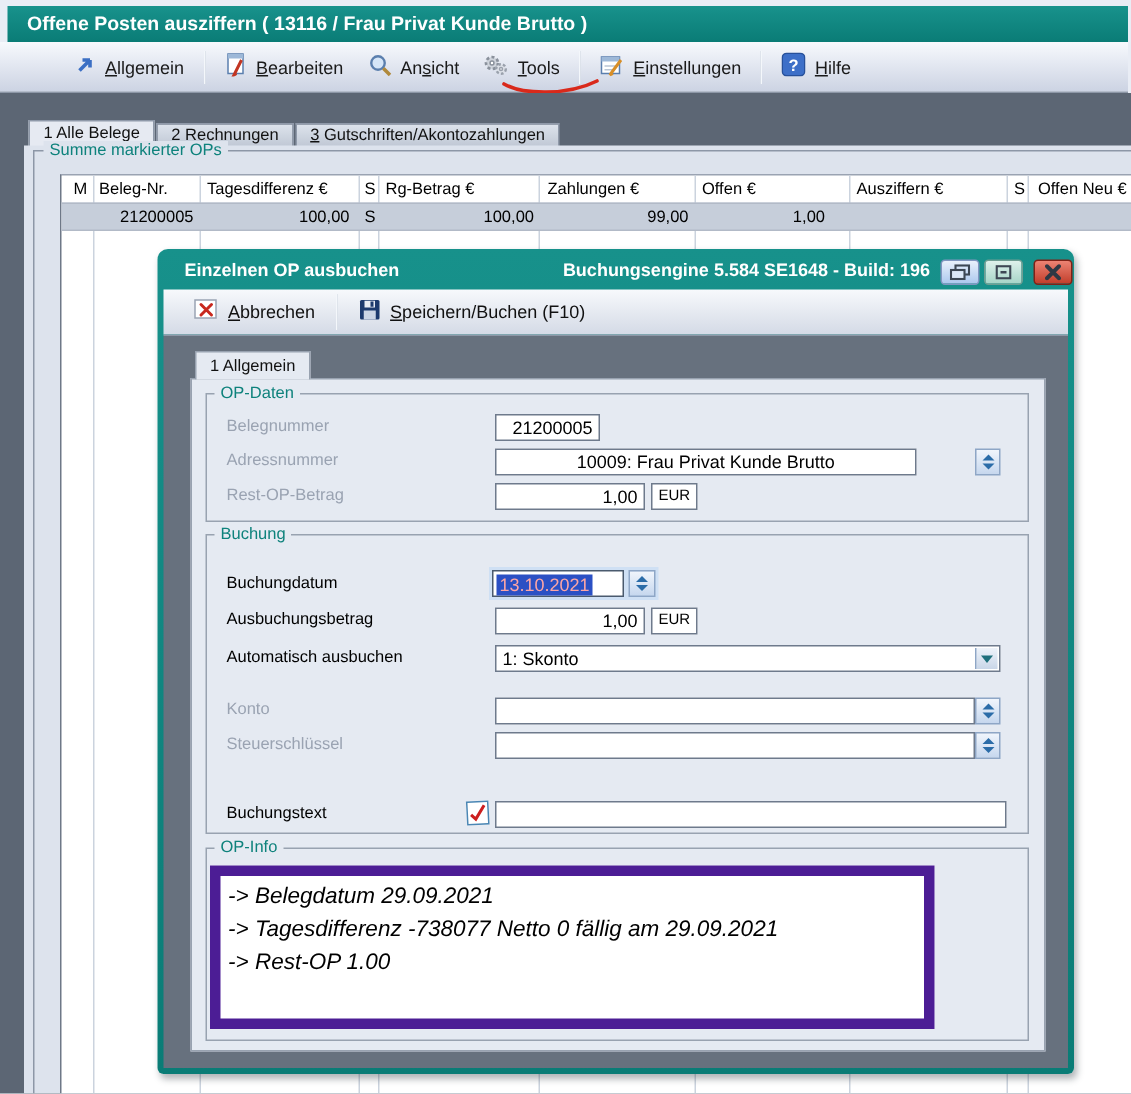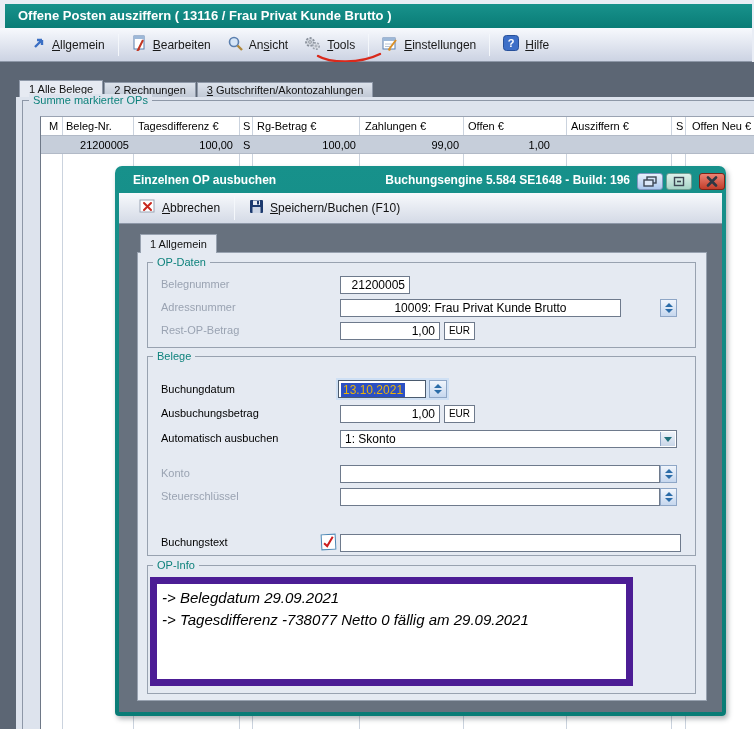--- a/index.html
+++ b/index.html
@@ -5,21 +5,21 @@
   * { margin:0; padding:0; box-sizing:border-box; }
   body { background:#e9edf5; font-family:"Liberation Sans", sans-serif; }
   .screen { position:relative; width:754px; height:729px; background:#e9edf5; overflow:hidden; }
 
   
   .titlebar { position:absolute; left:5px; top:4px; right:2px; height:24px;
     background:linear-gradient(#18928c,#0a7c76); color:#fff; font-weight:bold;
     font-size:13px; line-height:24px; padding-left:13px; }
   .menubar { position:absolute; left:0; top:28px; right:2px; height:34px;
     background:linear-gradient(#f7f9fd,#ccd3e3); border-bottom:1px solid #8d97a7;
-    display:flex; align-items:center; padding-left:24px; font-size:12px; color:#1a1a1a; }
+    display:flex; align-items:center; padding-left:42px; font-size:12px; color:#1a1a1a; }
   .menu-item { position:relative; display:flex; align-items:center; gap:6px;
     padding:4px 8px; cursor:default; }
   .menu-sep { width:1px; height:22px; background:#a8b1c1; border-right:1px solid #f4f7fb; margin:0 5px; }
   .mi-icon { display:inline-block; }
   .tools-annotation { position:absolute; left:20px; bottom:-8px; width:70px; height:16px; pointer-events:none; }
 
   .main-content { position:absolute; left:0; top:62px; right:0; bottom:0; background:#5c6674; }
   .tabrow { position:absolute; left:19px; top:18px; height:18px; display:flex; align-items:flex-end; }
   .tab { height:16px; line-height:15px; font-size:11px; padding:0 9px;
     background:linear-gradient(#dde3ec,#bfc7d4); border:1px solid #8f99a9; border-bottom:none;
@@ -34,21 +34,21 @@
   .optable { position:absolute; left:17px; top:15px; right:0; bottom:0; background:#fff;
     border-left:1px solid #6e7887; border-top:1px solid #9aa3b2; font-size:11px; color:#000; }
   .gridline { position:absolute; top:0; bottom:0; width:1px; background:#cbd3de; }
   .th { position:absolute; top:0; height:18px; line-height:18px; white-space:nowrap; }
   .oprow { position:absolute; left:0; right:0; top:18px; height:19px; background:#c6ceda;
     border-top:1px solid #b2bac7; border-bottom:1px solid #b2bac7; }
   .td { position:absolute; top:0; height:18px; line-height:18px; white-space:nowrap; }
   .num { text-align:right; }
 
   
-  .dialog { position:absolute; left:115px; top:166px; width:611px; height:550px;
+  .dialog { position:absolute; left:105px; top:166px; width:611px; height:550px;
     background:linear-gradient(#17918b,#0a7c76); border-radius:7px 7px 4px 4px;
     box-shadow:2px 3px 5px rgba(30,40,50,.35); }
   .dlg-title { position:absolute; left:18px; top:7px; font-size:12px; font-weight:bold; color:#fff; }
   .dlg-engine { position:absolute; right:96px; top:7px; font-size:12px; font-weight:bold; color:#fff; }
   .dlg-btn { position:absolute; top:7px; width:26px; height:17px; border-radius:3px; border:1px solid; }
   .dlg-btn svg { display:block; margin:2px auto; }
   .btn-restore { left:522px; background:linear-gradient(#e9f1fc,#acc8ee); border-color:#8096c0; }
   .btn-max { left:551px; background:linear-gradient(#def1eb,#a7d5c8); border-color:#6f9e93; }
   .btn-close { left:584px; background:linear-gradient(#ec8373,#c23e2b); border-color:#7e2217; }
 
@@ -78,21 +78,21 @@
     font-size:10px; line-height:16px; text-align:center; }
   .spin { position:absolute; top:0; width:17px; height:18px; border:1px solid #8ea6c6;
     background:linear-gradient(#f0f5fc,#c6d7ee); display:flex; flex-direction:column;
     align-items:center; justify-content:center; gap:2px; }
   .spin i { width:0; height:0; border-left:4px solid transparent; border-right:4px solid transparent; }
   .spin .up { border-bottom:4px solid #2b6ca8; }
   .spin .dn { border-top:4px solid #2b6ca8; }
   .datewrap { position:absolute; display:flex; gap:3px; padding:2px; background:#cfe0f4; }
   .dateinput { width:88px; height:18px; background:#fff; border:1px solid #4a5a6e;
     font-size:12px; line-height:16px; padding:1px 2px; }
-  .dateinput span { background:#2b50c4; color:#eab308; padding:0 2px; }
+  .dateinput span { background:#2b50c4; color:#fca5a5; padding:0 2px; }
   .datespin { position:relative; width:18px; height:18px; border:1px solid #8ea6c6;
     background:linear-gradient(#f0f5fc,#c6d7ee); display:flex; flex-direction:column;
     align-items:center; justify-content:center; gap:2px; }
   .select { position:absolute; top:0; height:18px; background:#fff; border:1px solid #6e7a8c;
     font-size:12px; line-height:16px; padding:0 4px; }
   .select .arrowbtn { position:absolute; right:1px; top:1px; bottom:1px; width:15px;
     background:linear-gradient(#eef3fa,#c9d6e8); border-left:1px solid #8ea6c6;
     display:flex; align-items:center; justify-content:center; }
   .arrowbtn i { width:0; height:0; border-left:4px solid transparent; border-right:4px solid transparent;
     border-top:5px solid #20707c; }
@@ -294,21 +294,21 @@
               </div>
           </div>
           <div class="frow" style="top:59px">
             <span class="flabel">Rest-OP-Betrag</span>
             <div class="finput num" style="left:192px; width:100px;">1,00</div>
             <div class="eur" style="left:296px">EUR</div>
           </div>
         </div>
 
         <div class="dlg-group" style="top:103px; height:200px;">
-          <div class="dlg-grouplabel">Belege</div>
+          <div class="dlg-grouplabel">Buchung</div>
 
           <div class="frow" style="top:24px">
             <span class="flabel black">Buchungdatum</span>
             <div class="datewrap" style="left:188px; top:-3px;">
               <div class="dateinput"><span>13.10.2021</span></div>
               <div class="datespin">
                   <i class="up" style="width:0;height:0;border-left:4px solid transparent;border-right:4px solid transparent;border-bottom:4px solid #2b6ca8;"></i>
                   <i style="width:0;height:0;border-left:4px solid transparent;border-right:4px solid transparent;border-top:4px solid #2b6ca8;"></i>
                 </div>
             </div>
@@ -358,19 +358,20 @@
             </div>
             <div class="finput" style="left:192px; width:341px;"></div>
           </div>
         </div>
 
         <div class="dlg-group" style="top:312px; height:129px;">
           <div class="dlg-grouplabel">OP-Info</div>
           <div class="opinfo-box" style="left:2px; top:11px; width:483px; height:109px;">
             <div>-&gt; Belegdatum 29.09.2021</div>
             <div>-&gt; Tagesdifferenz -738077 Netto 0 fällig am 29.09.2021</div>
+            <div>-&gt; Rest-OP 1.00</div>
           </div>
         </div>
 
       </div>
     </div>
   </div>
 </div>
 
 </body></html>

